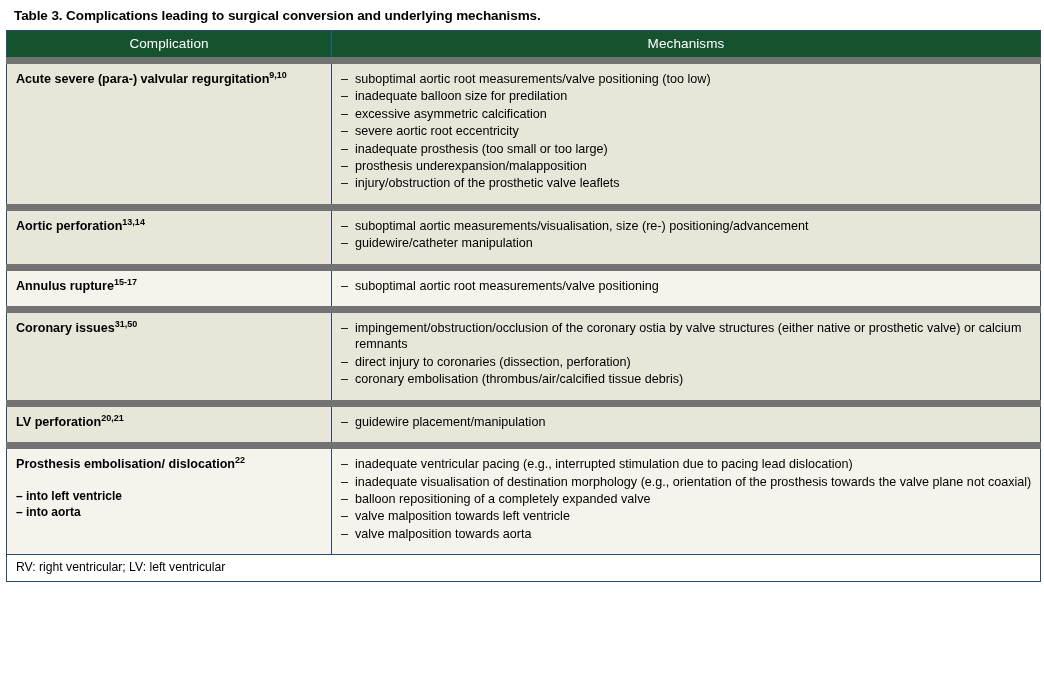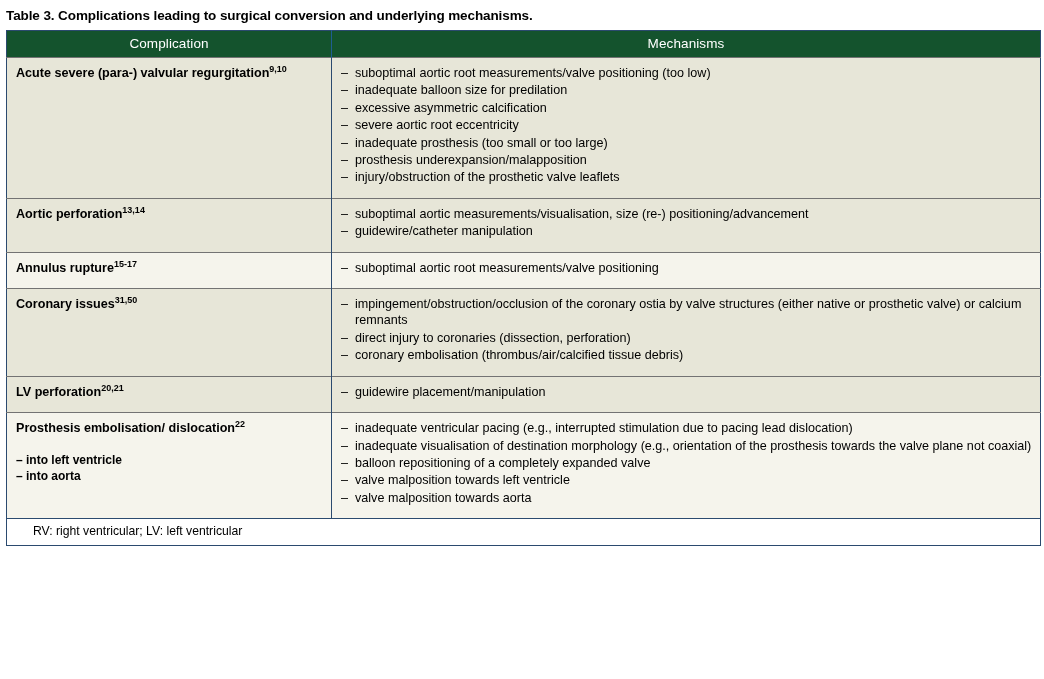--- a/index.html
+++ b/index.html
@@ -16,21 +16,21 @@
   }
   .page {
     width: 1044px;
     box-sizing: border-box;
     padding: 6px 4px 0 6px;
   }
   .caption {
     font-size: 13.5px;
     font-weight: bold;
     letter-spacing: -0.1px;
-    margin: 2px 0 7px 0;
+    margin: 2px 0 7px 8px;
     color: #000;
   }
   table.tbl {
     border-collapse: collapse;
     width: 1034px;
     table-layout: fixed;
     border: 1px solid #2b4a6f;
   }
   table.tbl col.c1 { width: 325px; }
   table.tbl col.c2 { width: 709px; }
@@ -43,21 +43,21 @@
     padding: 5px 4px 6px 4px;
     border-right: 1px solid #1f5d93;
     letter-spacing: 0.1px;
   }
   thead th.last { border-right: none; }
   tbody td {
     vertical-align: top;
     font-size: 12.6px;
     line-height: 16.4px;
     padding: 7px 8px 11px 9px;
-    border-top: 1px solid #737373;
+    border-top: 7px solid #737373;
     border-right: 1px solid #2b4a6f;
     margin-top: 6px;
   }
   tbody td.mech { border-right: none; }
   tbody tr.shade td { background: #e7e6d8; }
   tbody tr.plain td { background: #f5f4ec; }
   .comp {
     font-weight: bold;
     font-size: 12.6px;
     line-height: 16.6px;
@@ -92,21 +92,21 @@
     left: 0;
     top: 0;
   }
   ul.mechlist li i {
     font-style: italic;
   }
   tfoot td {
     background: #ffffff;
     border-top: 1px solid #2b4a6f;
     font-size: 12.2px;
-    padding: 5px 8px 6px 26px;
+    padding: 5px 8px 6px 9px;
     line-height: 15px;
   }
 </style>
 </head>
 <body>
 
 <div class="page">
 
   <div class="caption">Table 3. Complications leading to surgical conversion and underlying mechanisms.</div>
 

